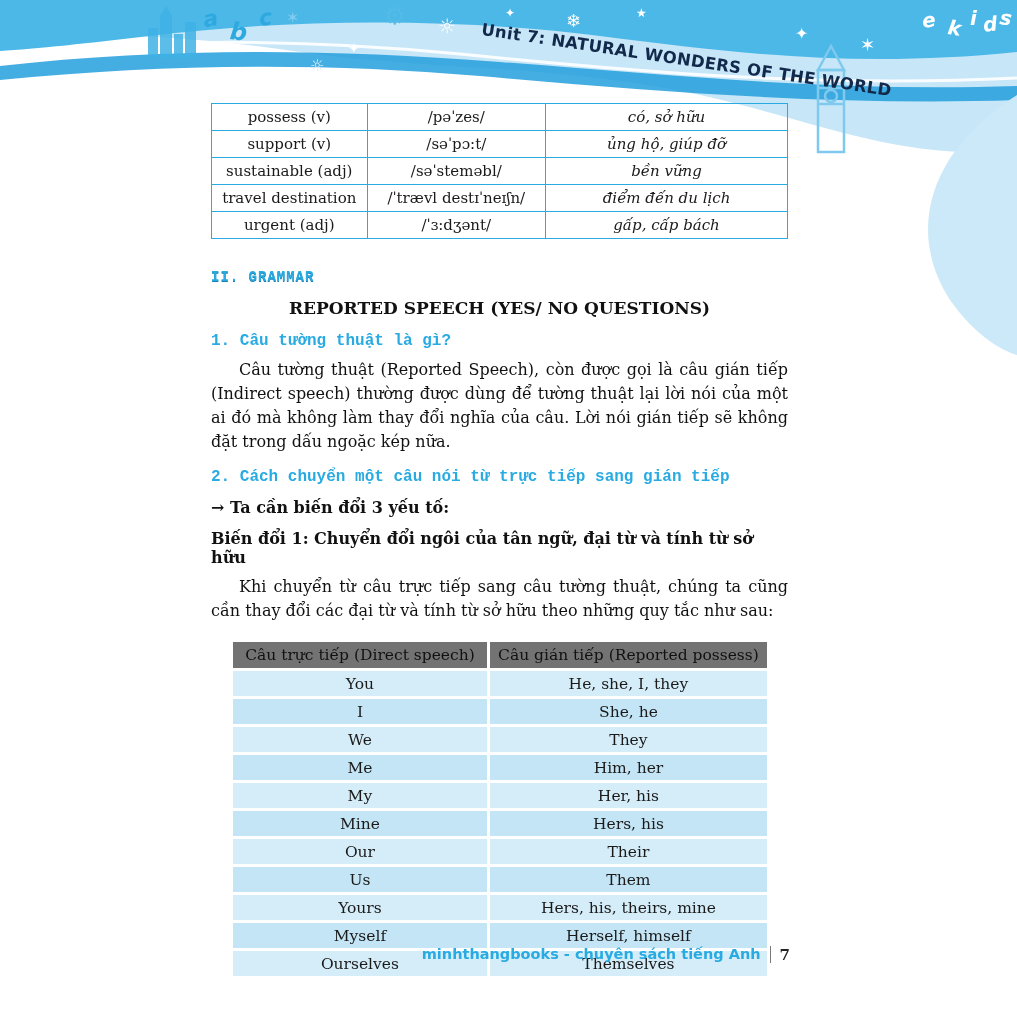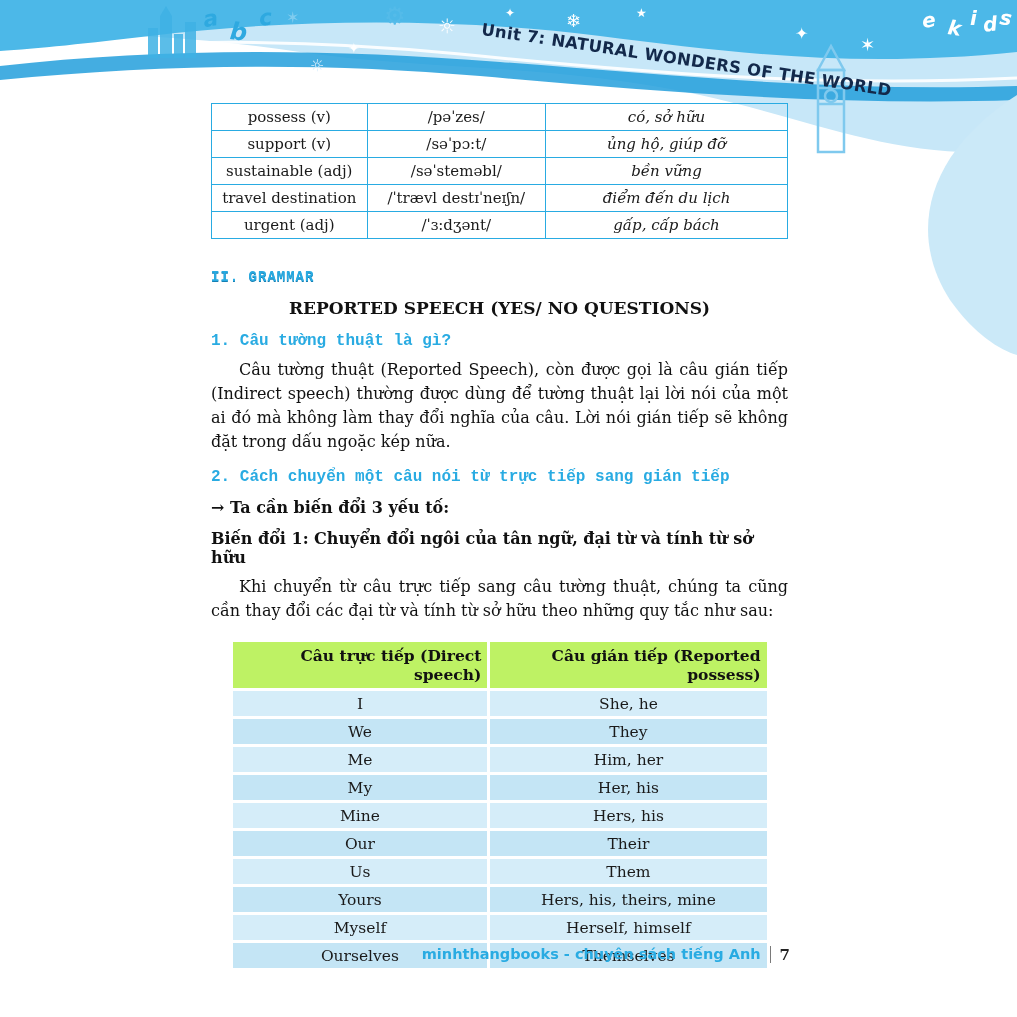--- a/index.html
+++ b/index.html
@@ -57,21 +57,21 @@
   }
   .intro-line { margin-top:12px; font-size:16px; font-weight:bold; color:#111; }
   .rule-heading { margin-top:12px; font-size:16px; font-weight:bold; color:#111; }
 
   table.pronouns {
     margin:16px auto 0 auto; width:540px;
     border-collapse:separate; border-spacing:3px;
     font-size:15.5px;
   }
   table.pronouns th {
-    background:#bef264; font-weight:bold; text-align:right;
+    background:#737373; font-weight:normal; text-align:center;
     padding:4px 6px; height:25px; color:#111;
   }
   table.pronouns td { text-align:center; padding:3px 6px; height:25px; }
   table.pronouns tbody tr:nth-child(odd) td { background:#D5EDF9; }
   table.pronouns tbody tr:nth-child(even) td { background:#C4E5F5; }
 
   
   .footer {
     position:absolute; top:946px; right:227px;
     display:flex; align-items:flex-start; gap:9px;
@@ -195,20 +195,24 @@
         <col style="width:52%">
       </colgroup>
     <thead data-name="pronoun-table-head">
       <tr data-name="pronoun-header-row">
         <th data-name="direct-speech-header">Câu trực tiếp (Direct speech)</th>
         <th data-name="reported-speech-header">Câu gián tiếp (Reported possess)</th>
       </tr>
     </thead>
     <tbody data-name="pronoun-table-body">
         <tr data-name="table-row">
+          <td data-name="direct-pronoun-cell">You</td>
+          <td data-name="reported-pronoun-cell">He, she, I, they</td>
+        </tr>
+        <tr data-name="table-row">
           <td data-name="direct-pronoun-cell">I</td>
           <td data-name="reported-pronoun-cell">She, he</td>
         </tr>
         <tr data-name="table-row">
           <td data-name="direct-pronoun-cell">We</td>
           <td data-name="reported-pronoun-cell">They</td>
         </tr>
         <tr data-name="table-row">
           <td data-name="direct-pronoun-cell">Me</td>
           <td data-name="reported-pronoun-cell">Him, her</td>

